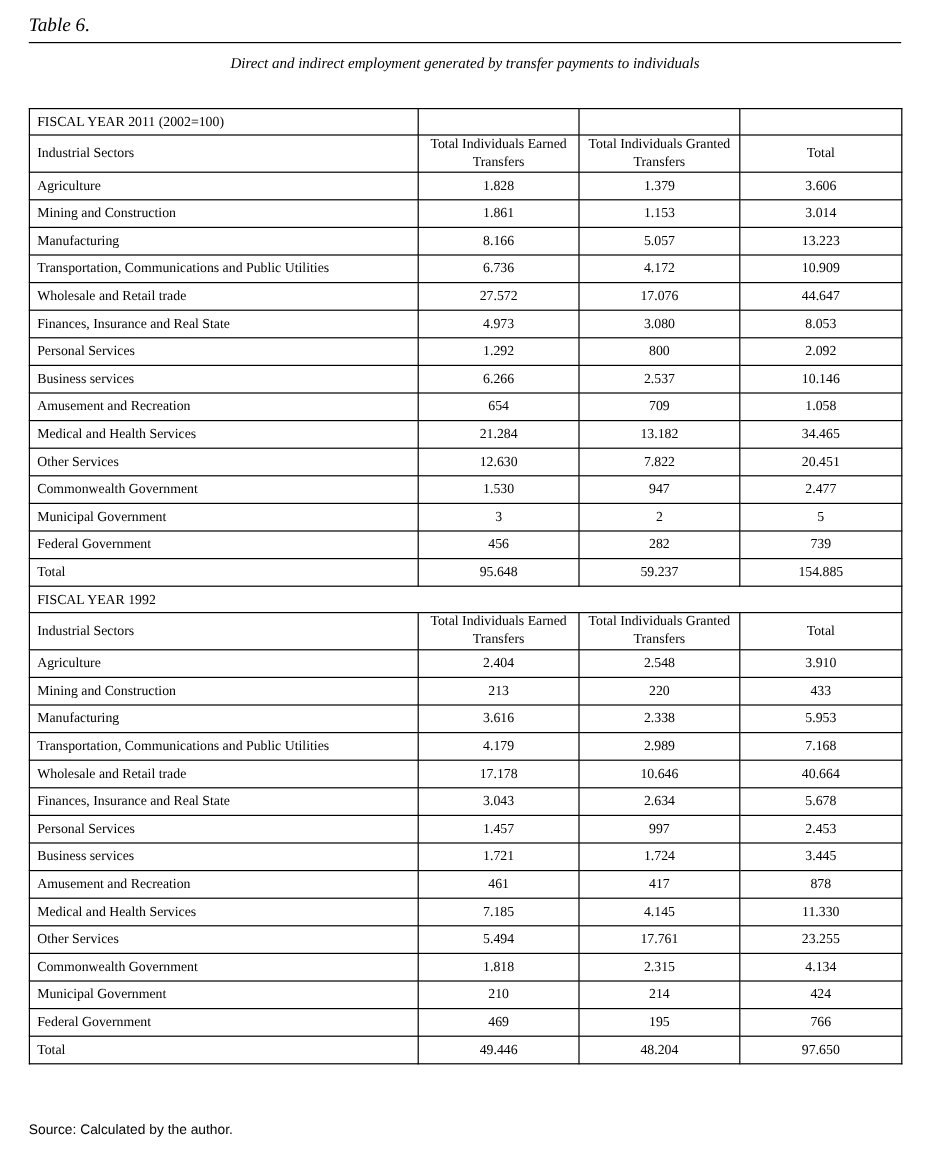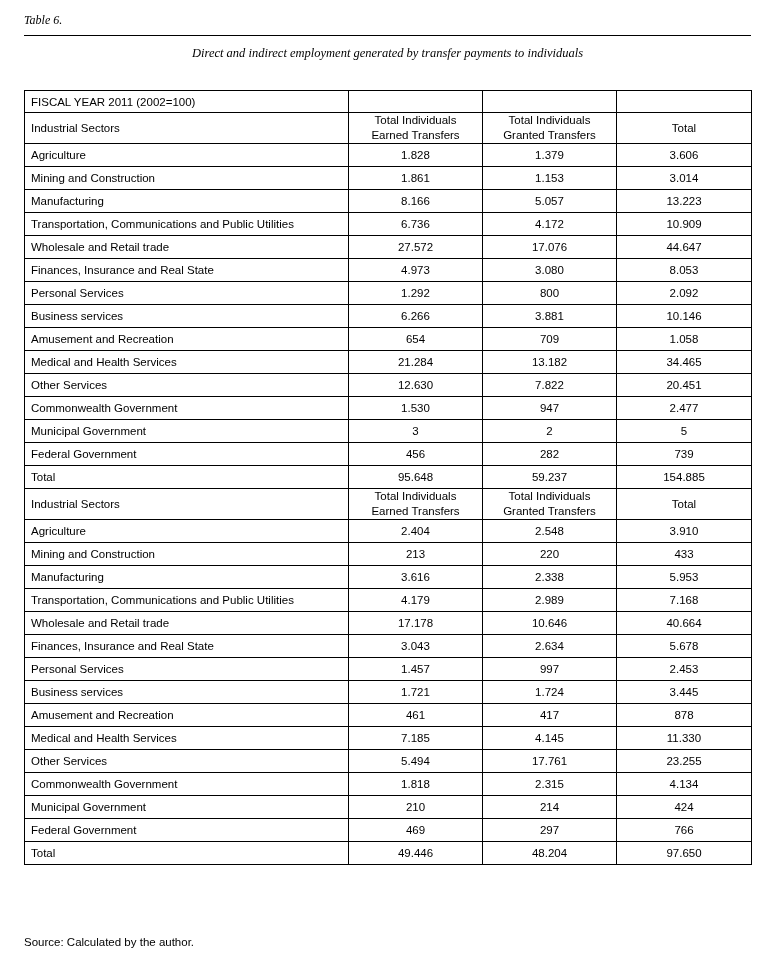--- a/index.html
+++ b/index.html
@@ -1,20 +1,20 @@
 <!DOCTYPE html>
 <html><head>
 <meta charset="utf-8">
 <style>
   html, body { margin: 0; padding: 0; background: #ffffff; }
   body { width: 775px; height: 978px; position: relative; color: #000; font-family: "Liberation Sans", sans-serif; }
-  .table-label { position: absolute; left: 24px; top: 13px; font-family: "Liberation Serif", serif; font-style: italic; font-size: 12px; }
+  .table-label { position: absolute; left: 24px; top: 13px; font-family: "Liberation Serif", serif; font-style: italic; font-size: 16px; }
   .top-rule { position: absolute; left: 24px; top: 35px; width: 727px; height: 0; border-top: 1.3px solid #000; }
   .caption { position: absolute; left: 0; width: 775px; top: 46px; text-align: center; font-family: "Liberation Serif", serif; font-style: italic; font-size: 12.5px; }
-  table.data { position: absolute; left: 24px; top: 90px; width: 727px; border-collapse: collapse; font-size: 11.5px; table-layout: fixed; }
+  table.data { position: absolute; left: 24px; top: 90px; width: 727px; border-collapse: collapse; font-size: 11.5px; table-layout: fixed; font-family: Liberation Serif, serif; }
   table.data td { border: 1px solid #000; padding: 0 6px; height: 22px; vertical-align: middle; }
   table.data td.num { text-align: center; }
   table.data tr.hdr td { height: 30px; line-height: 15px; }
   table.data tr.section td { height: 21px; }
   .source { position: absolute; left: 24px; top: 936px; font-size: 11.5px; }
   col.c0 { width: 324px; } col.c1 { width: 134px; } col.c2 { width: 134px; } col.c3 { width: 135px; }
 </style>
 </head>
 <body>
 
@@ -80,21 +80,21 @@
       </tr>
       <tr>
         <td>Personal Services</td>
         <td class="num">1.292</td>
         <td class="num">800</td>
         <td class="num">2.092</td>
       </tr>
       <tr>
         <td>Business services</td>
         <td class="num">6.266</td>
-        <td class="num">3.881</td>
+        <td class="num">2.537</td>
         <td class="num">10.146</td>
       </tr>
       <tr>
         <td>Amusement and Recreation</td>
         <td class="num">654</td>
         <td class="num">709</td>
         <td class="num">1.058</td>
       </tr>
       <tr>
         <td>Medical and Health Services</td>
@@ -124,20 +124,23 @@
         <td>Federal Government</td>
         <td class="num">456</td>
         <td class="num">282</td>
         <td class="num">739</td>
       </tr>
       <tr>
         <td>Total</td>
         <td class="num">95.648</td>
         <td class="num">59.237</td>
         <td class="num">154.885</td>
+      </tr>
+      <tr class="section">
+        <td colspan="4">FISCAL YEAR 1992</td>
       </tr>
       <tr class="hdr">
         <td>Industrial Sectors</td>
         <td class="num">Total Individuals Earned Transfers</td>
         <td class="num">Total Individuals Granted Transfers</td>
         <td class="num">Total</td>
       </tr>
       <tr>
         <td>Agriculture</td>
         <td class="num">2.404</td>
@@ -212,21 +215,21 @@
       </tr>
       <tr>
         <td>Municipal Government</td>
         <td class="num">210</td>
         <td class="num">214</td>
         <td class="num">424</td>
       </tr>
       <tr>
         <td>Federal Government</td>
         <td class="num">469</td>
-        <td class="num">297</td>
+        <td class="num">195</td>
         <td class="num">766</td>
       </tr>
       <tr>
         <td>Total</td>
         <td class="num">49.446</td>
         <td class="num">48.204</td>
         <td class="num">97.650</td>
       </tr>
     </tbody>
 </table>

